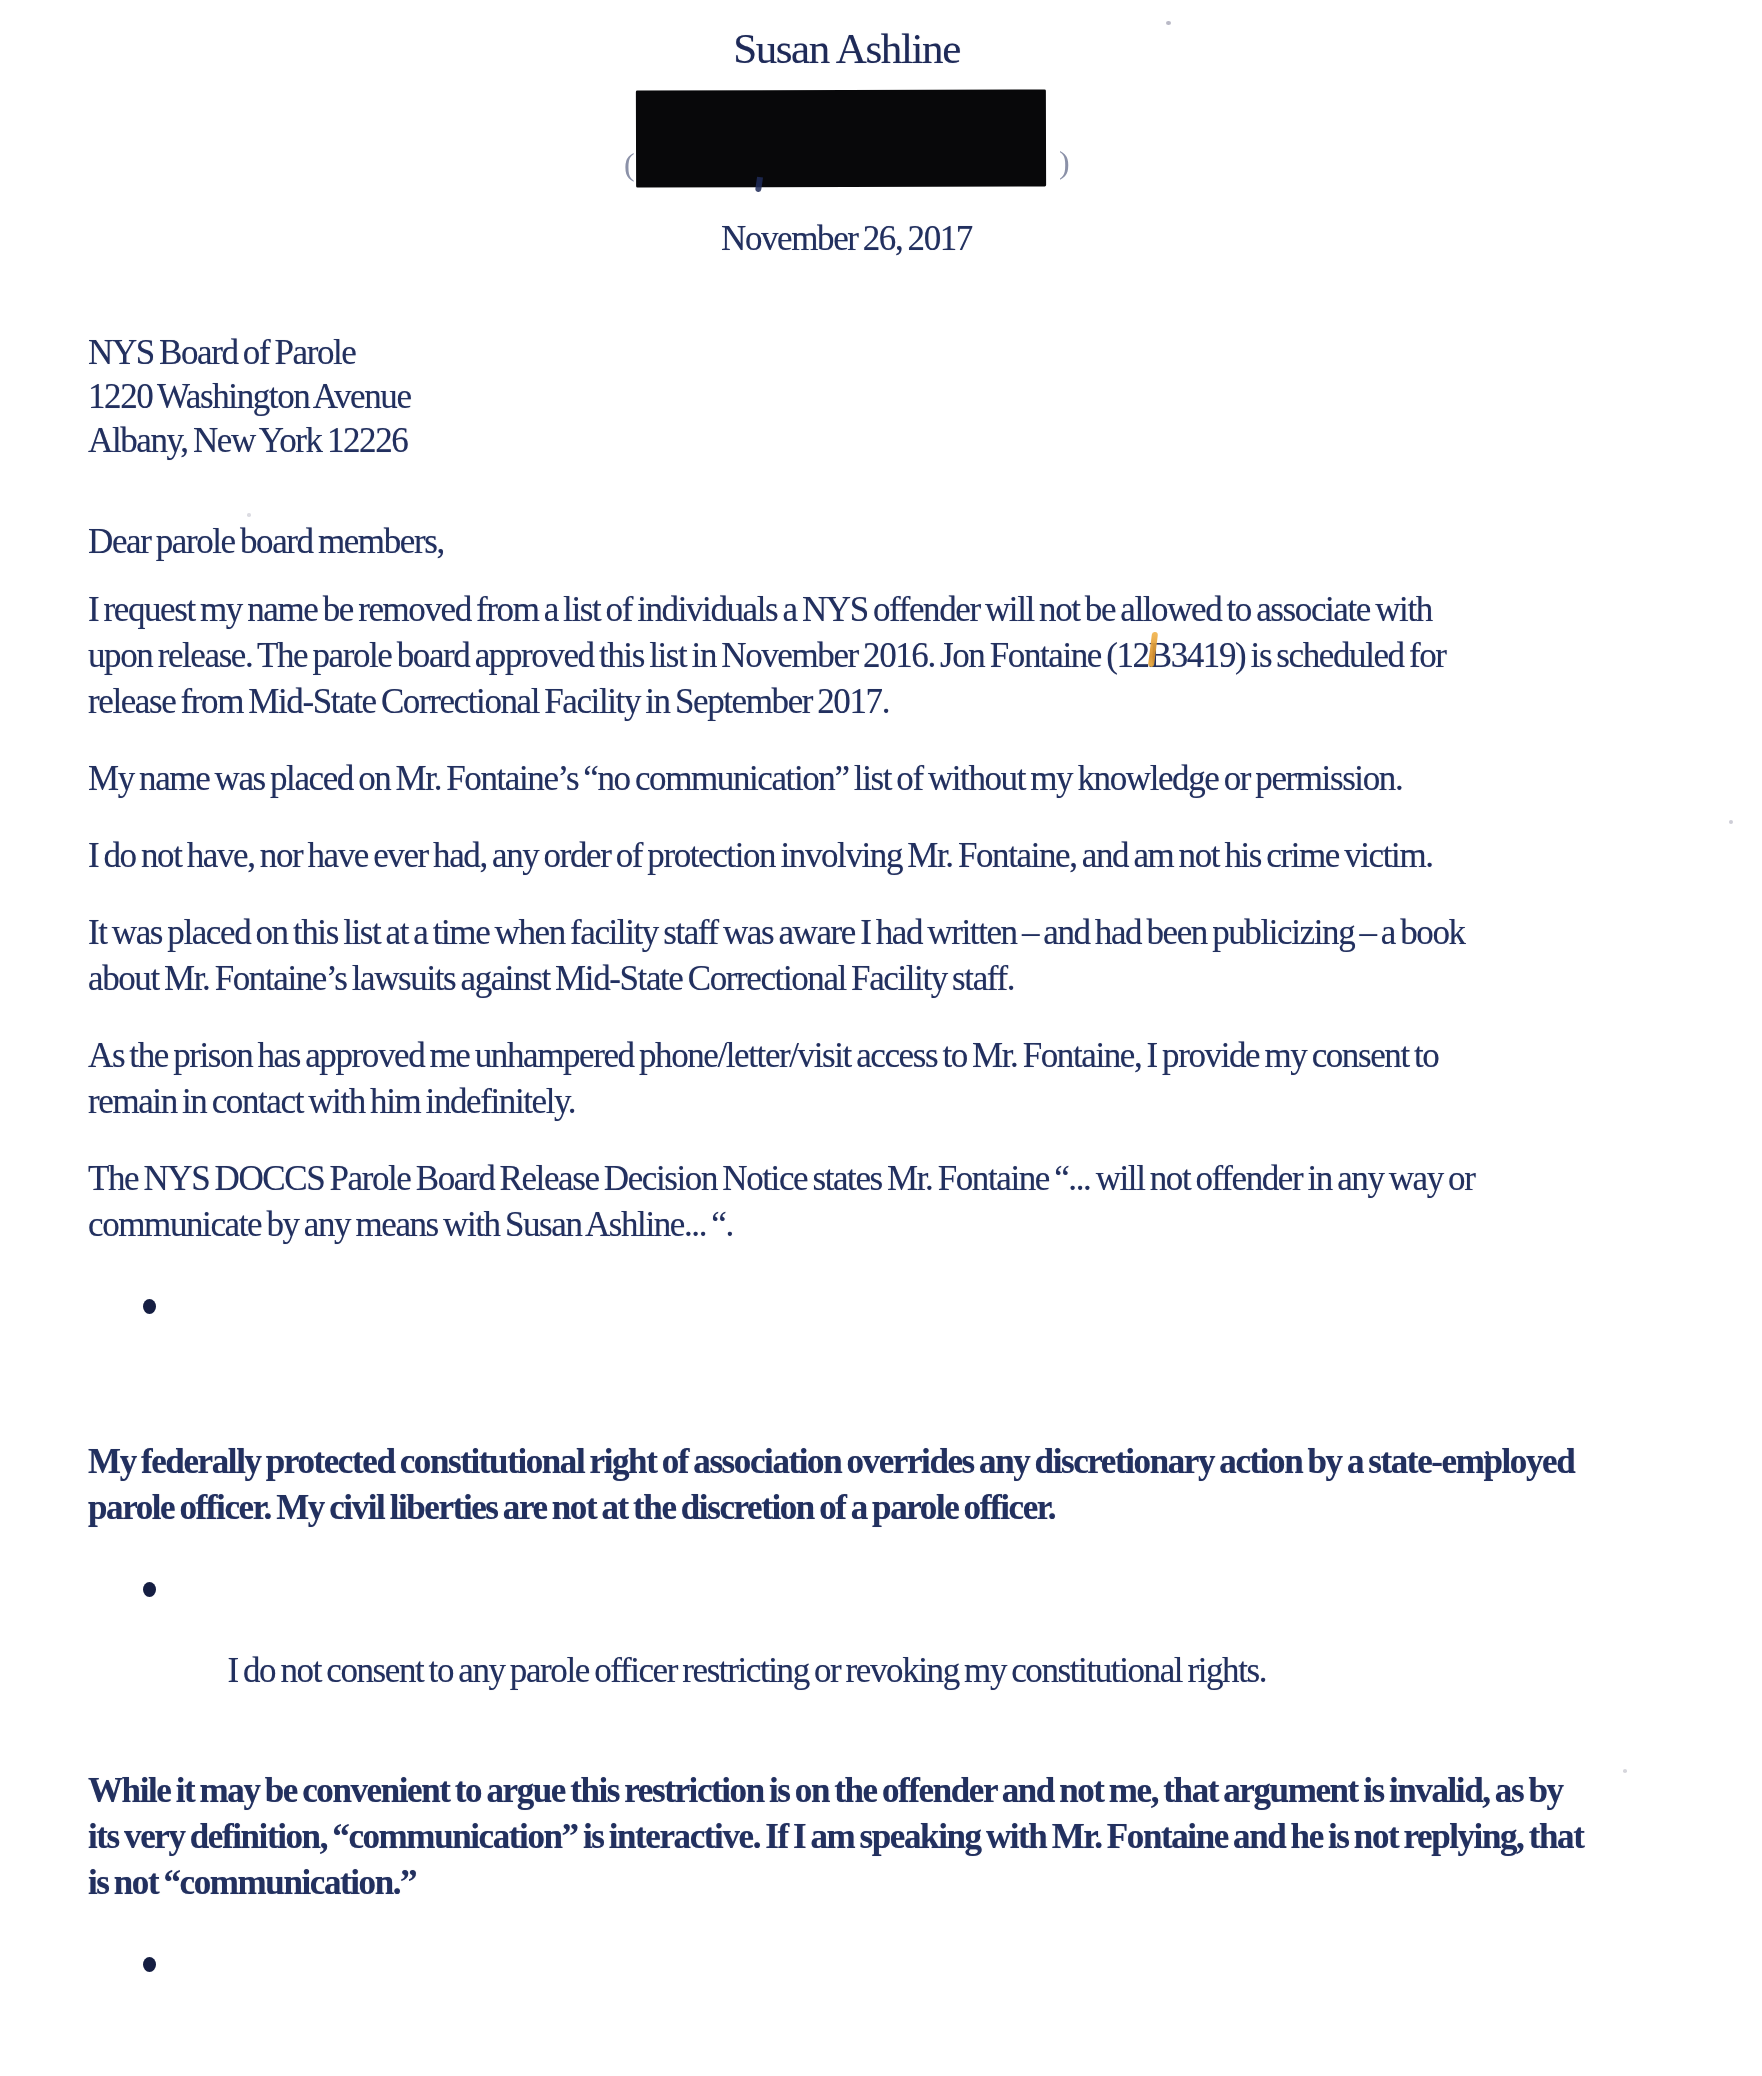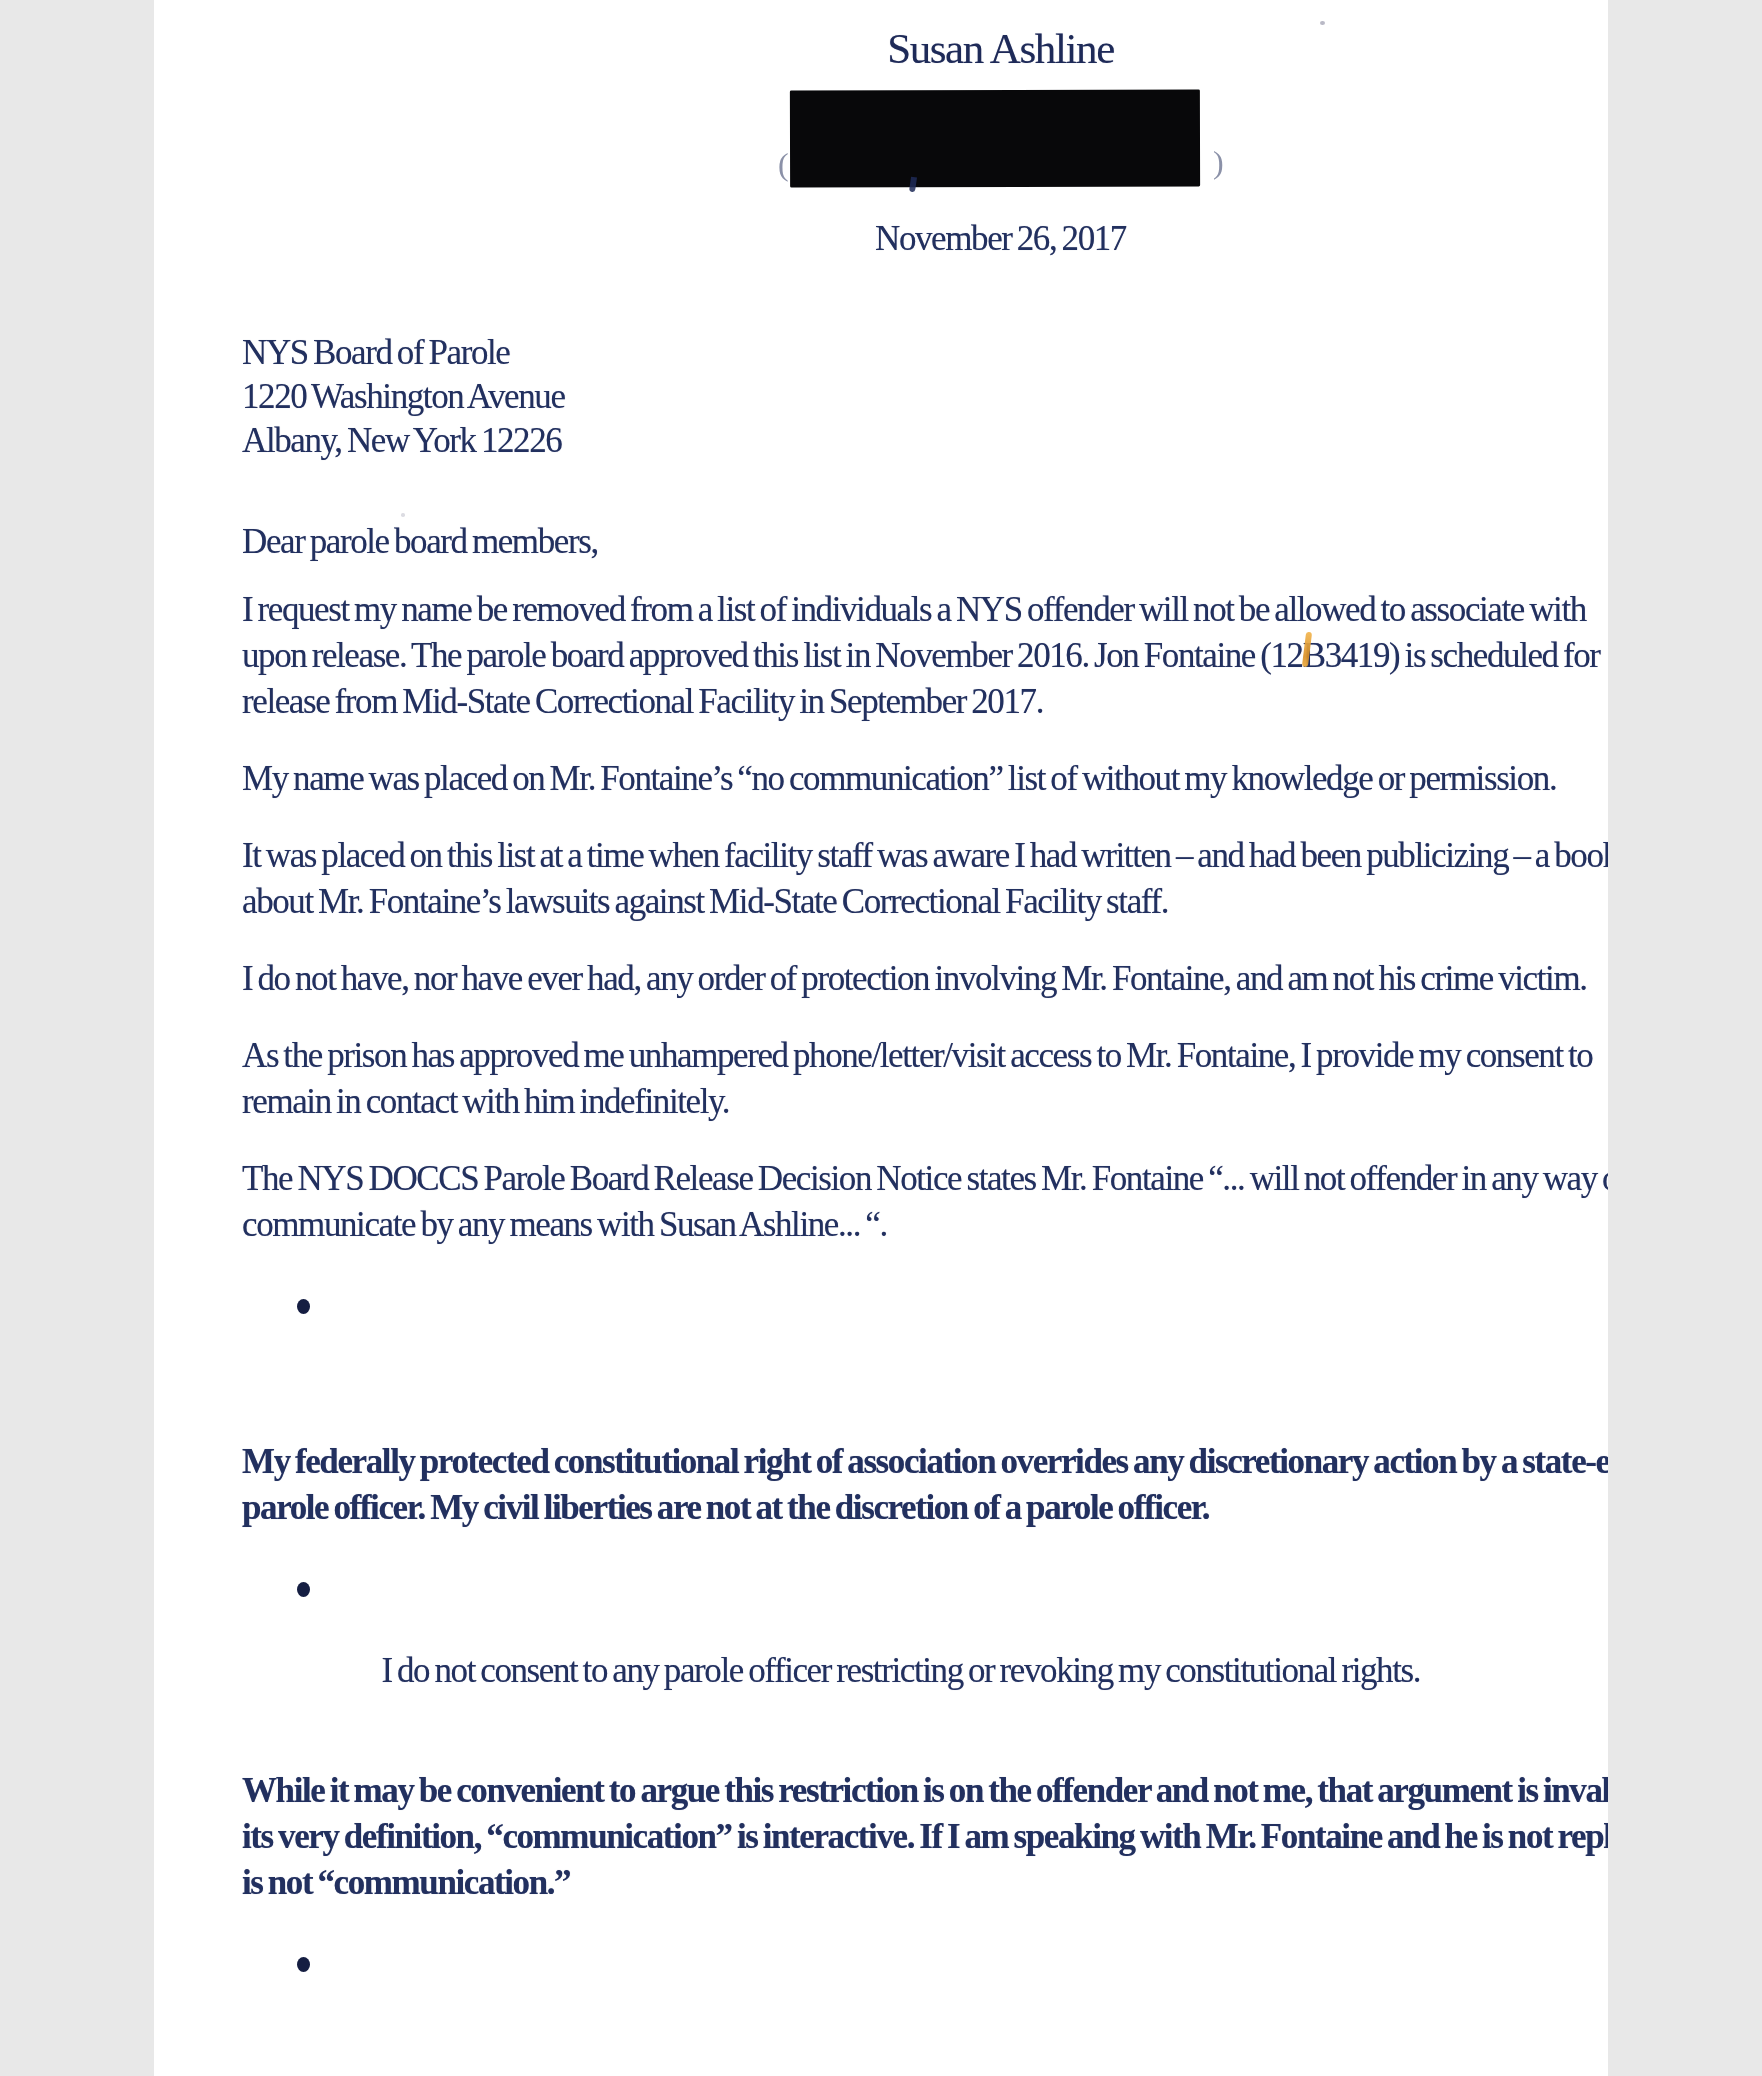--- a/index.html
+++ b/index.html
@@ -1,18 +1,18 @@
 <!DOCTYPE html>
 <html style="font-size:11px"><head>
 <meta charset="utf-8">
 <style>
   html,body { margin:0; padding:0; background:#e8e8e8; }
   .page {
     position:relative;
-    width:1454px; height:2077px;
+    width:1762px; height:2077px;
     margin:0 auto;
     background:#ffffff;
     font-family:"Liberation Serif","DejaVu Serif",serif;
     color:#22305f;
     overflow:hidden;
   }
   .ink { text-shadow:0 0 0.7px rgba(30,42,90,0.45); }
 
   
   .title {
@@ -98,23 +98,23 @@
 1220 Washington Avenue
 Albany, New York 12226</div>
 
   <div class="salutation ink">Dear parole board members,</div>
 
   <div class="body">
     <div class="para ink">I request my name be removed from a list of individuals a NYS offender will not be allowed to associate with
 upon release. The parole board approved this list in November 2016. Jon Fontaine (12B3419) is scheduled for
 release from Mid-State Correctional Facility in September 2017.</div>
     <div class="para ink">My name was placed on Mr. Fontaine’s “no communication” list of without my knowledge or permission.</div>
+    <div class="para ink">I do not have, nor have ever had, any order of protection involving Mr. Fontaine, and am not his crime victim.</div>
     <div class="para ink">It was placed on this list at a time when facility staff was aware I had written – and had been publicizing – a book
 about Mr. Fontaine’s lawsuits against Mid-State Correctional Facility staff.</div>
-    <div class="para ink">I do not have, nor have ever had, any order of protection involving Mr. Fontaine, and am not his crime victim.</div>
     <div class="para ink">As the prison has approved me unhampered phone/letter/visit access to Mr. Fontaine, I provide my consent to
 remain in contact with him indefinitely.</div>
     <div class="para ink">The NYS DOCCS Parole Board Release Decision Notice states Mr. Fontaine “... will not offender in any way or
 communicate by any means with Susan Ashline... “.</div>
 
     <div class="bullet-item">
       <span class="bullet-dot"></span>
     </div>
 
     <div class="para ink">My federally protected constitutional right of association overrides any discretionary action by a state-employed

